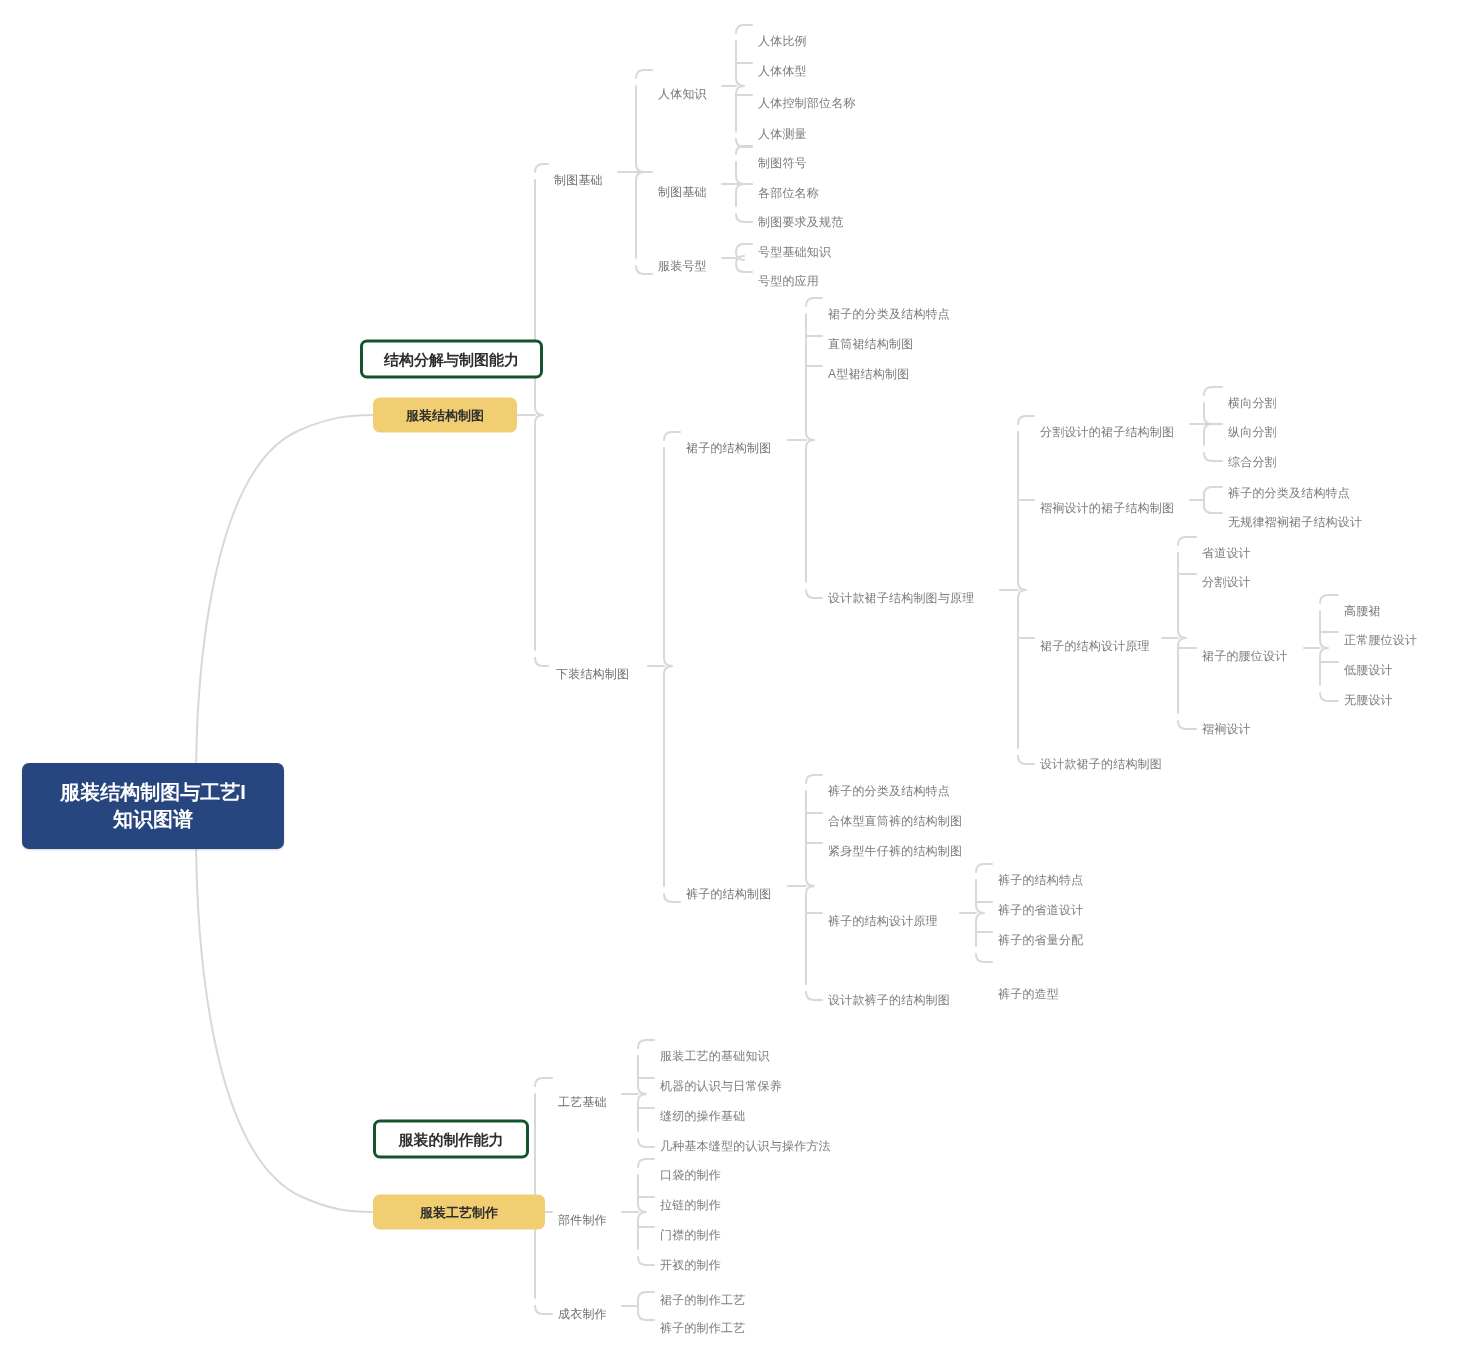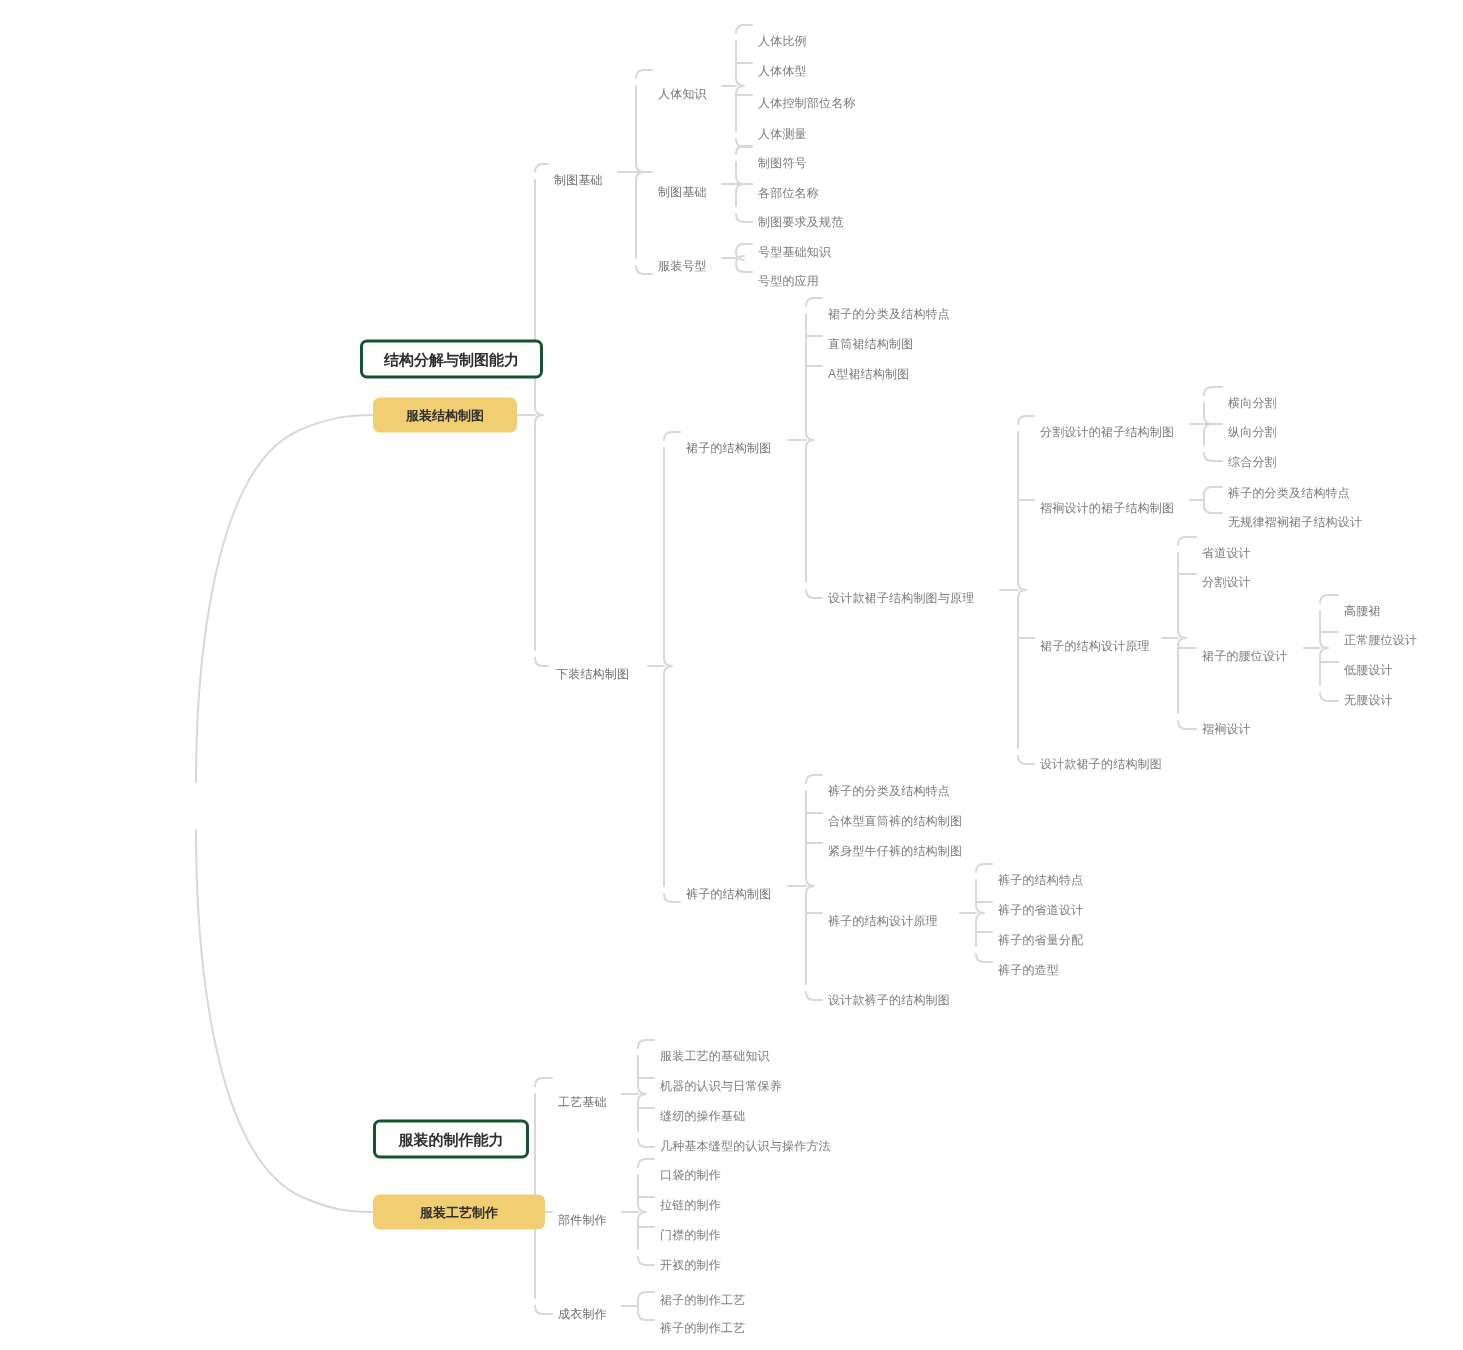--- a/index.html
+++ b/index.html
@@ -202,20 +202,24 @@
       <path d="M638,1197 H654"></path>
       <path d="M638,1227 H654"></path>
 
       <path d="M622,1306 H638"></path>
       <path d="M638,1300 q0,-8 8,-8 H654"></path>
       <path d="M638,1312 q0,8 8,8 H654"></path>
       <path d="M638,1298 V1314"></path>
     </g>
   </svg>
 
+  <div class="node root" style="left:22px; top:806px;">
+    <div>服装结构制图与工艺I</div>
+    <div>知识图谱</div>
+  </div>
 
   <div class="node cap" style="left:360px; top:359px; width:183px;">结构分解与制图能力</div>
   <div class="node cap" style="left:373px; top:1139px; width:156px;">服装的制作能力</div>
 
   <div class="node branch" style="left:373px; top:415px; width:144px;">服装结构制图</div>
   <div class="node branch" style="left:373px; top:1212px; width:172px;">服装工艺制作</div>
 
   <div class="node txt lvl2" style="left:554px; top:172px;">制图基础</div>
 
   <div class="node txt lvl3" style="left:658px; top:86px;">人体知识</div>
@@ -263,21 +267,21 @@
   <div class="node txt" style="left:1040px; top:756px;">设计款裙子的结构制图</div>
 
   <div class="node txt lvl3" style="left:686px; top:886px;">裤子的结构制图</div>
   <div class="node txt" style="left:828px; top:783px;">裤子的分类及结构特点</div>
   <div class="node txt" style="left:828px; top:813px;">合体型直筒裤的结构制图</div>
   <div class="node txt" style="left:828px; top:843px;">紧身型牛仔裤的结构制图</div>
   <div class="node txt" style="left:828px; top:913px;">裤子的结构设计原理</div>
   <div class="node txt" style="left:998px; top:872px;">裤子的结构特点</div>
   <div class="node txt" style="left:998px; top:902px;">裤子的省道设计</div>
   <div class="node txt" style="left:998px; top:932px;">裤子的省量分配</div>
-  <div class="node txt" style="left:998px; top:962px;">裤子的造型</div>
+  <div class="node txt" style="left:998px; top:986px;">裤子的造型</div>
   <div class="node txt" style="left:828px; top:992px;">设计款裤子的结构制图</div>
 
   <div class="node txt lvl2" style="left:558px; top:1094px;">工艺基础</div>
   <div class="node txt" style="left:660px; top:1048px;">服装工艺的基础知识</div>
   <div class="node txt" style="left:660px; top:1078px;">机器的认识与日常保养</div>
   <div class="node txt" style="left:660px; top:1108px;">缝纫的操作基础</div>
   <div class="node txt" style="left:660px; top:1138px;">几种基本缝型的认识与操作方法</div>
 
   <div class="node txt lvl2" style="left:558px; top:1212px;">部件制作</div>
   <div class="node txt" style="left:660px; top:1167px;">口袋的制作</div>

